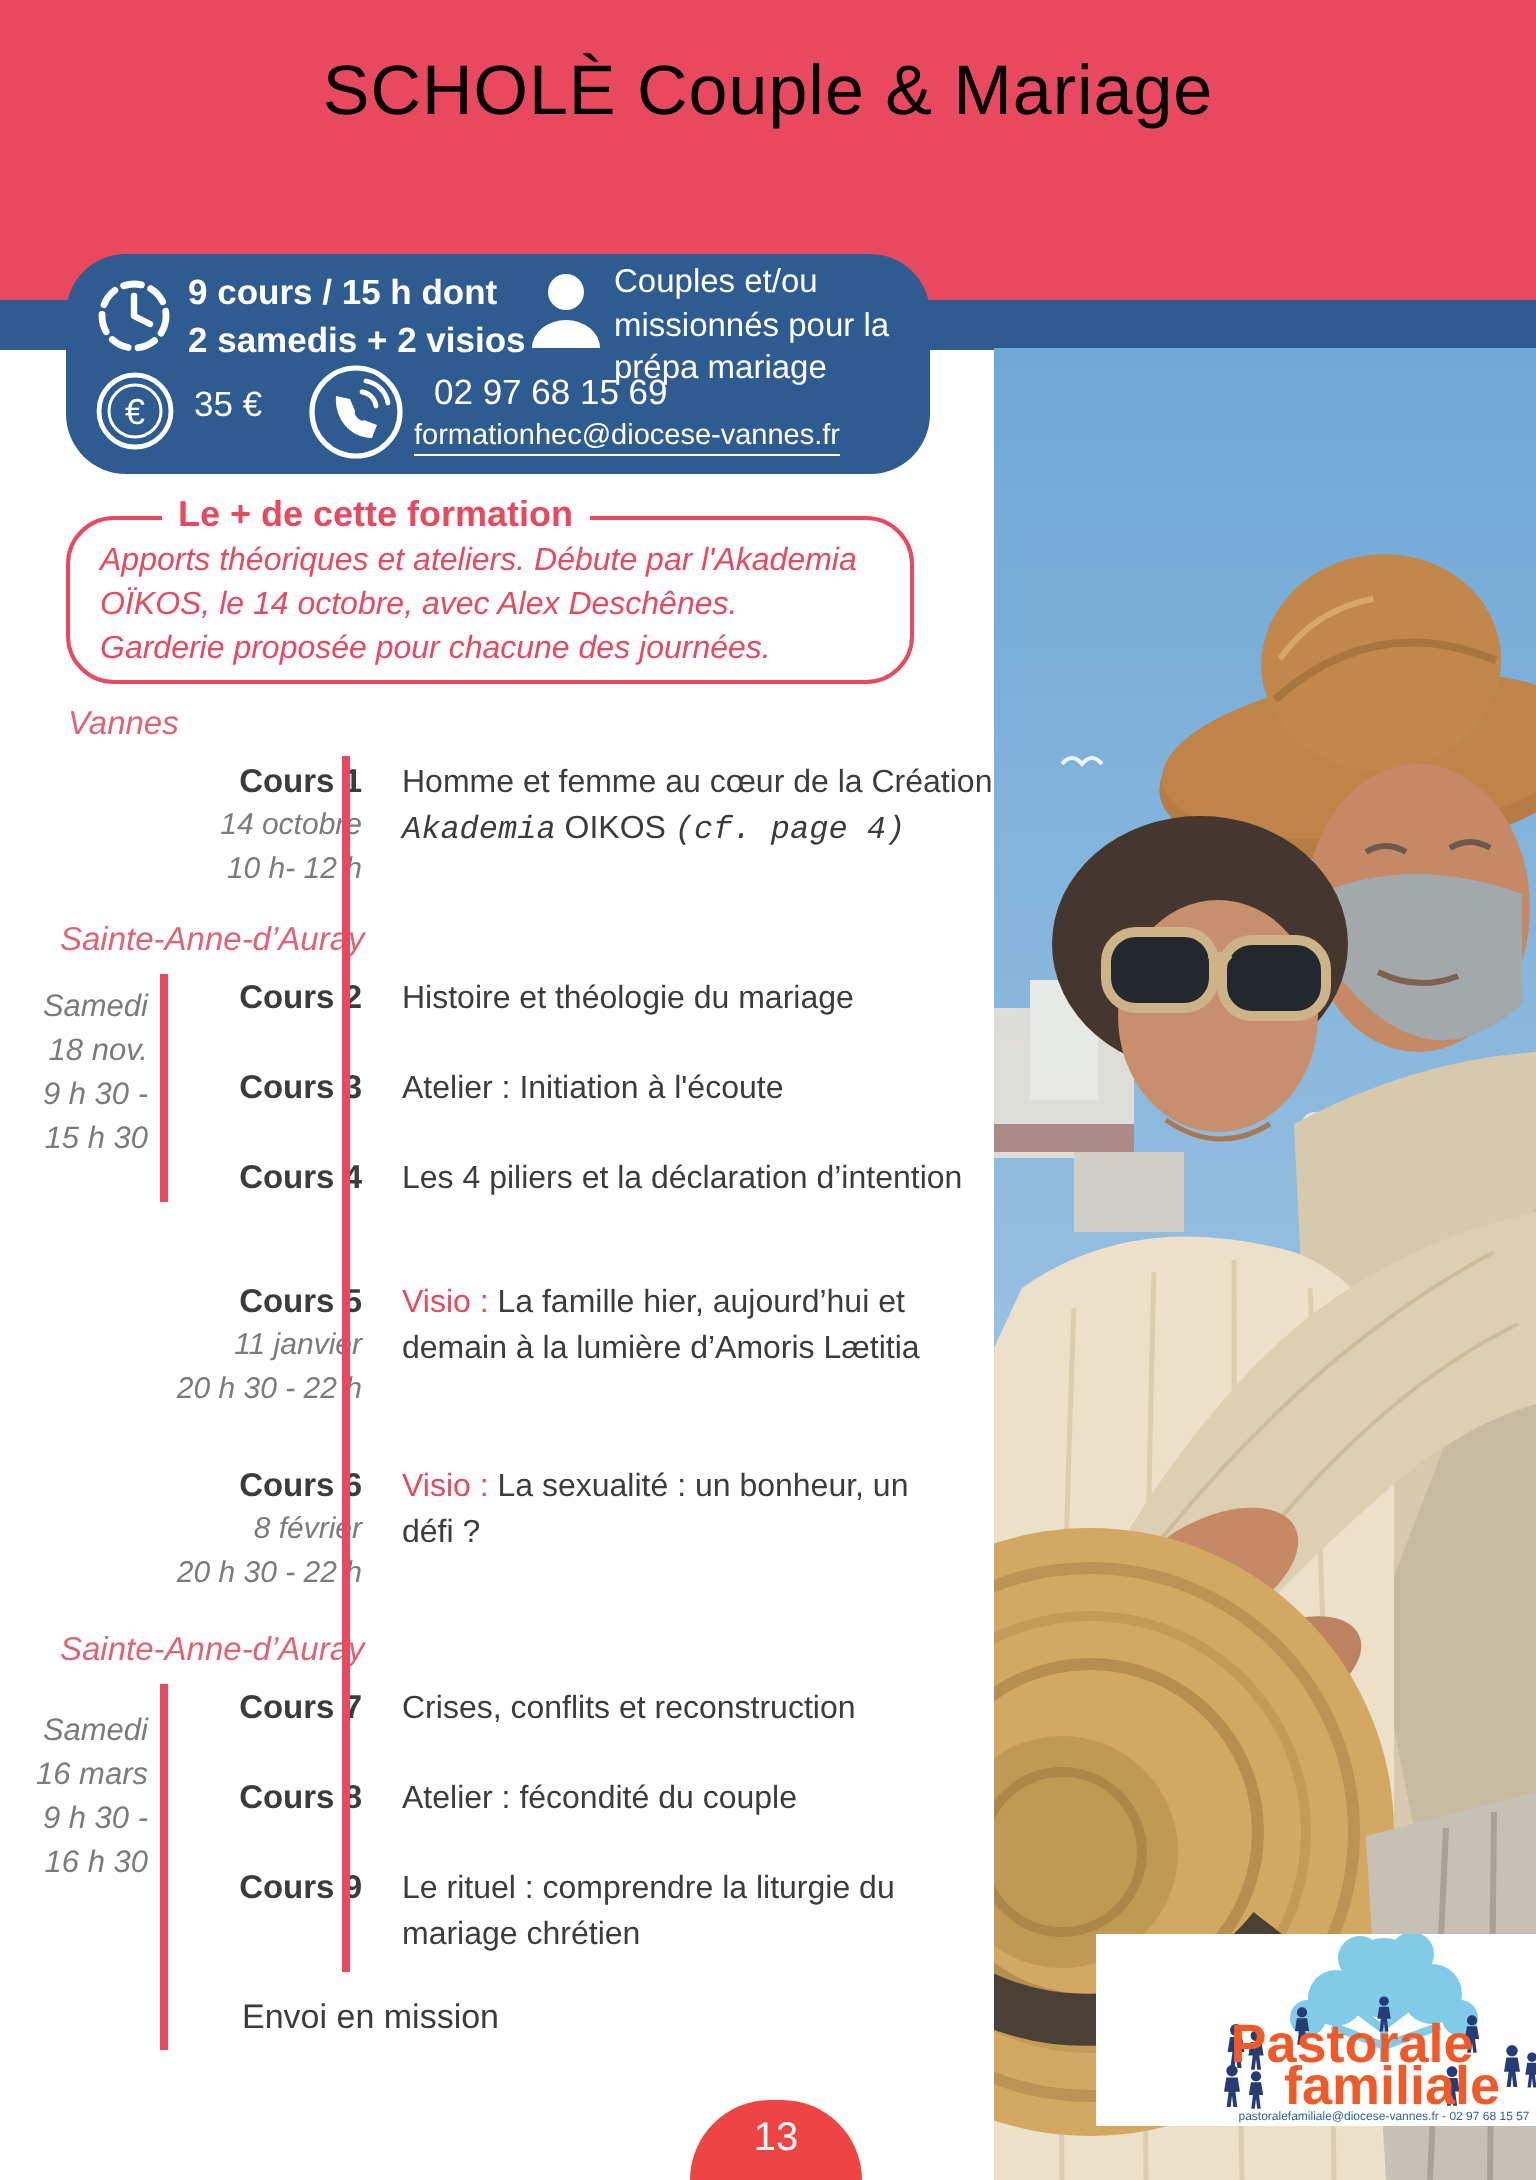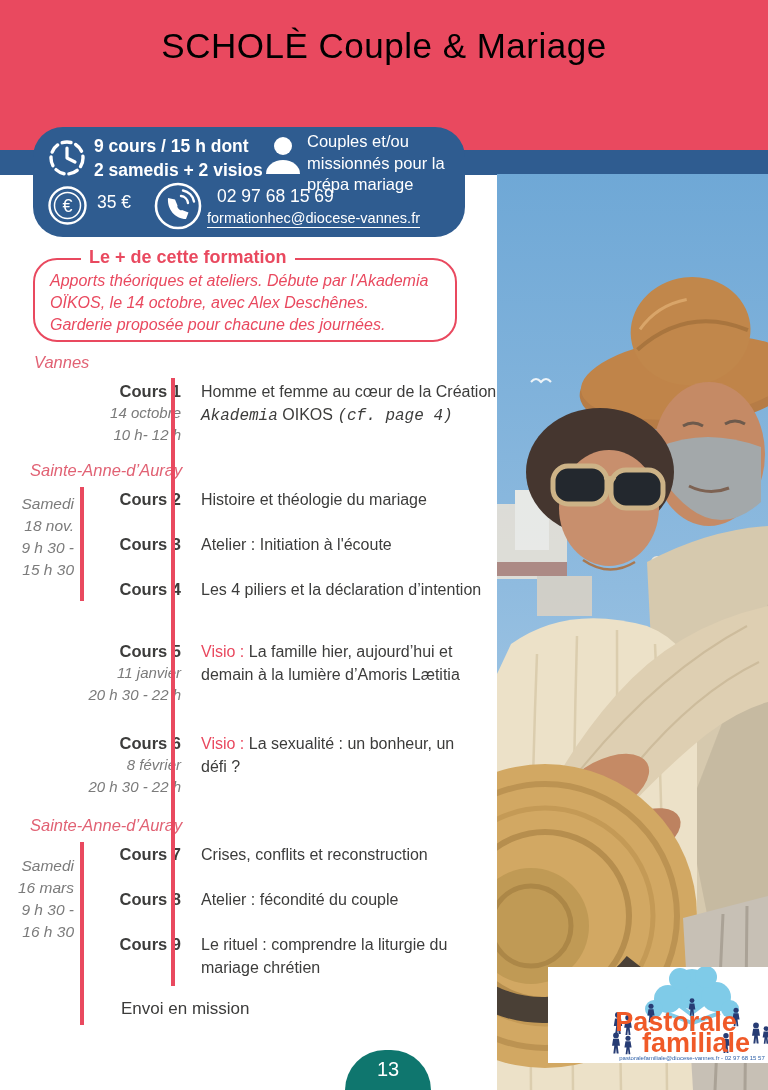--- a/index.html
+++ b/index.html
@@ -62,21 +62,21 @@
 
   
   .photo{position:absolute;left:497px;top:174px;width:271px;height:916px;}
   .photo svg{display:block;width:271px;height:916px;}
 
   
   .logobox{position:absolute;left:548px;top:967px;width:192px;height:96px;background:#ffffff;padding-left:48px;}
   .logobox svg{display:block;width:192px;height:96px;}
 
   
-  .dome{position:absolute;left:345px;top:1050px;width:86px;height:40px;background:#0f766e;
+  .dome{position:absolute;left:345px;top:1050px;width:86px;height:40px;background:#ef4444;
         border-radius:43px 43px 0 0;color:#ffffff;font-size:20px;text-align:center;line-height:38px;}
 </style>
 </head>
 <body>
 
 <div class="page">
 
   <div class="header">
     <div class="title">SCHOLÈ Couple &amp; Mariage</div>
   </div>

